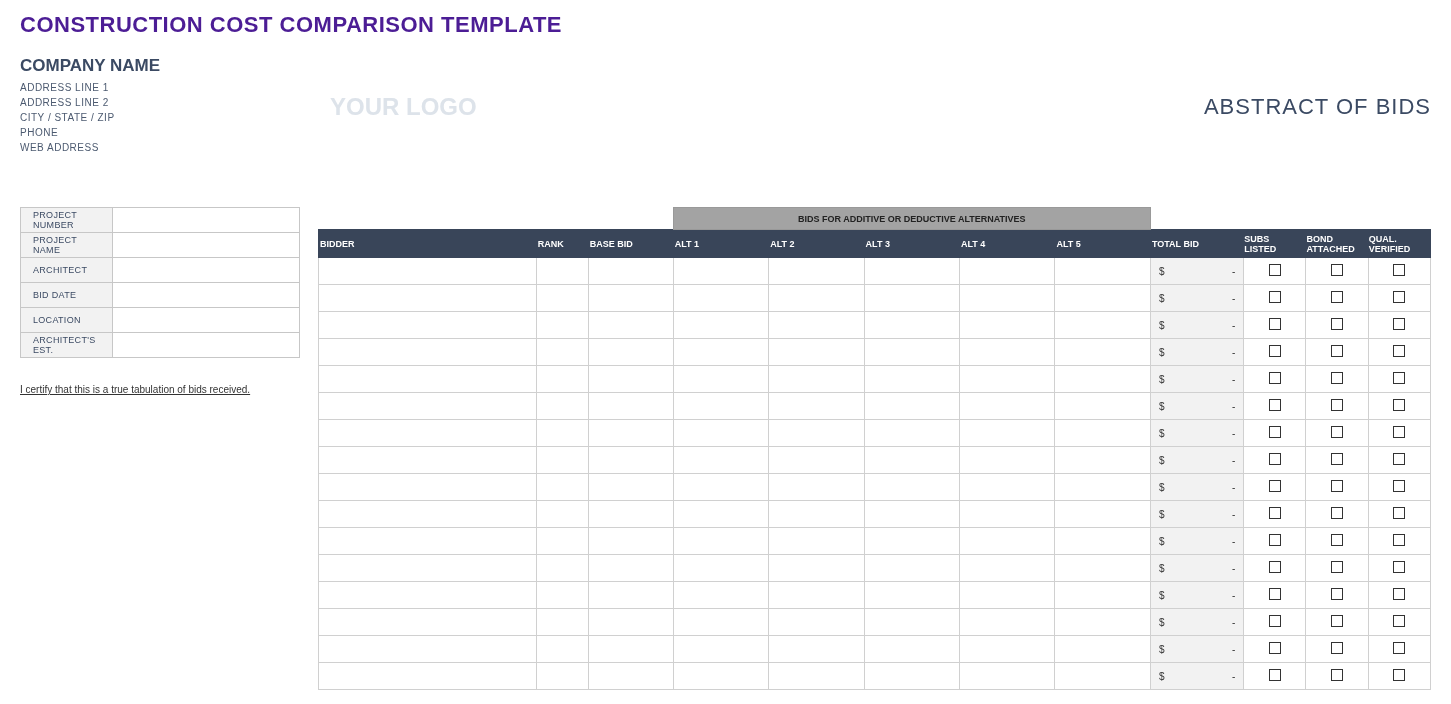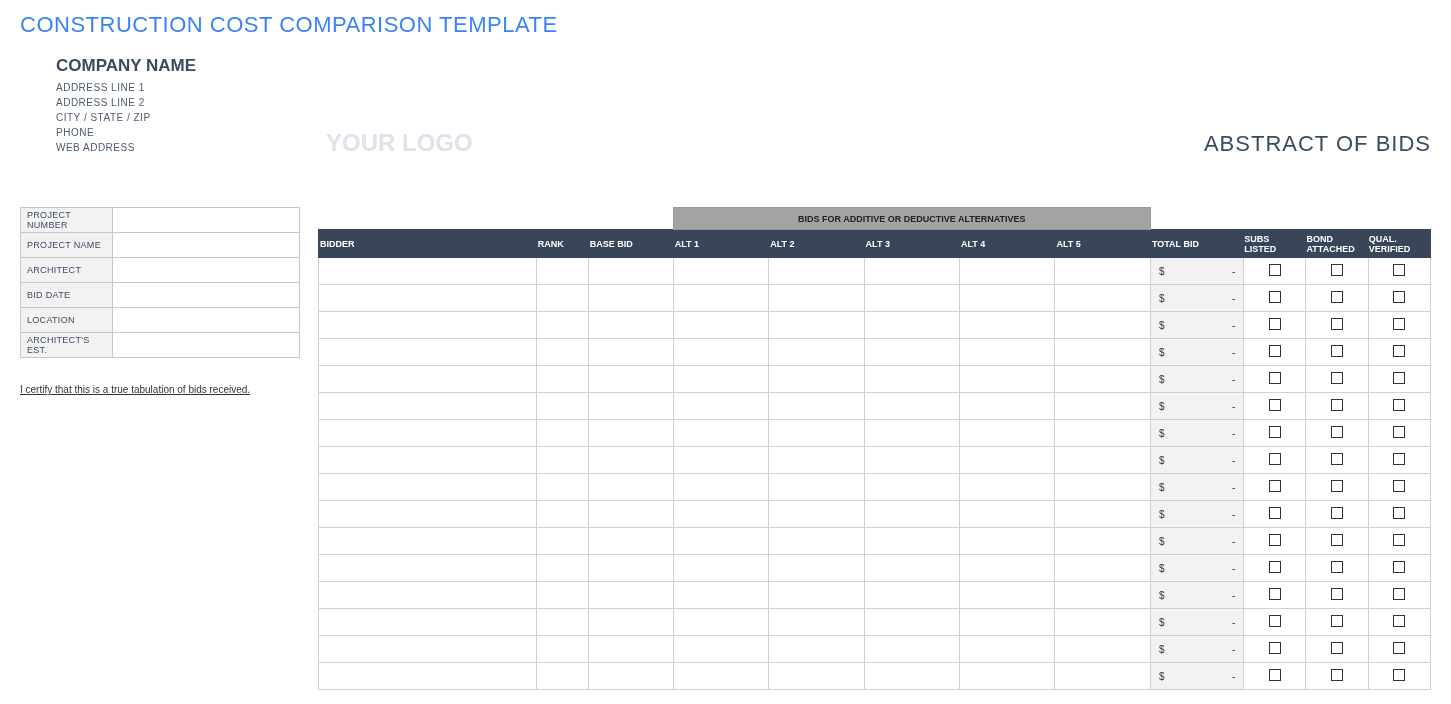--- a/index.html
+++ b/index.html
@@ -6,30 +6,30 @@
   body {
     margin: 0;
     padding: 12px 20px;
     font-family: Arial, Helvetica, sans-serif;
     background: #fff;
     color: #333;
     width: 1451px;
   }
   .top-title {
     font-size: 22px;
-    font-weight: normal;
-    color: #3b82f6;
+    font-weight: bold;
+    color: #4c1d95;
     letter-spacing: 0.5px;
     margin-bottom: 18px;
   }
   .header-row {
     display: flex;
-    align-items: flex-end;
+    align-items: center;
+    gap: 40px;
     margin-bottom: 8px;
-    margin-left: 36px;
   }
   .company-block { flex: 0 0 270px; }
   .company-name {
     font-size: 17px;
     font-weight: bold;
     color: #3b4a63;
     margin-bottom: 6px;
   }
   .company-line { font-size: 10px; color: #4c5a70; letter-spacing: 0.5px; margin: 4px 0; }
   .logo-text {
@@ -56,21 +56,21 @@
   .left-col { flex: 0 0 280px; }
   .info-table {
     border-collapse: collapse;
     width: 100%;
     margin-bottom: 26px;
   }
   .info-table td {
     border: 1px solid #c7c7c7;
     height: 25px;
     font-size: 9px;
-    padding: 0 6px;
+    padding: 0 12px;
     vertical-align: middle;
   }
   .info-table td.lbl {
     width: 92px;
     background: #f2f2f2;
     color: #3b4a63;
     letter-spacing: 0.3px;
   }
   .cert-note { font-size: 10px; color: #333; margin-top: 12px; text-decoration: underline; }
 

